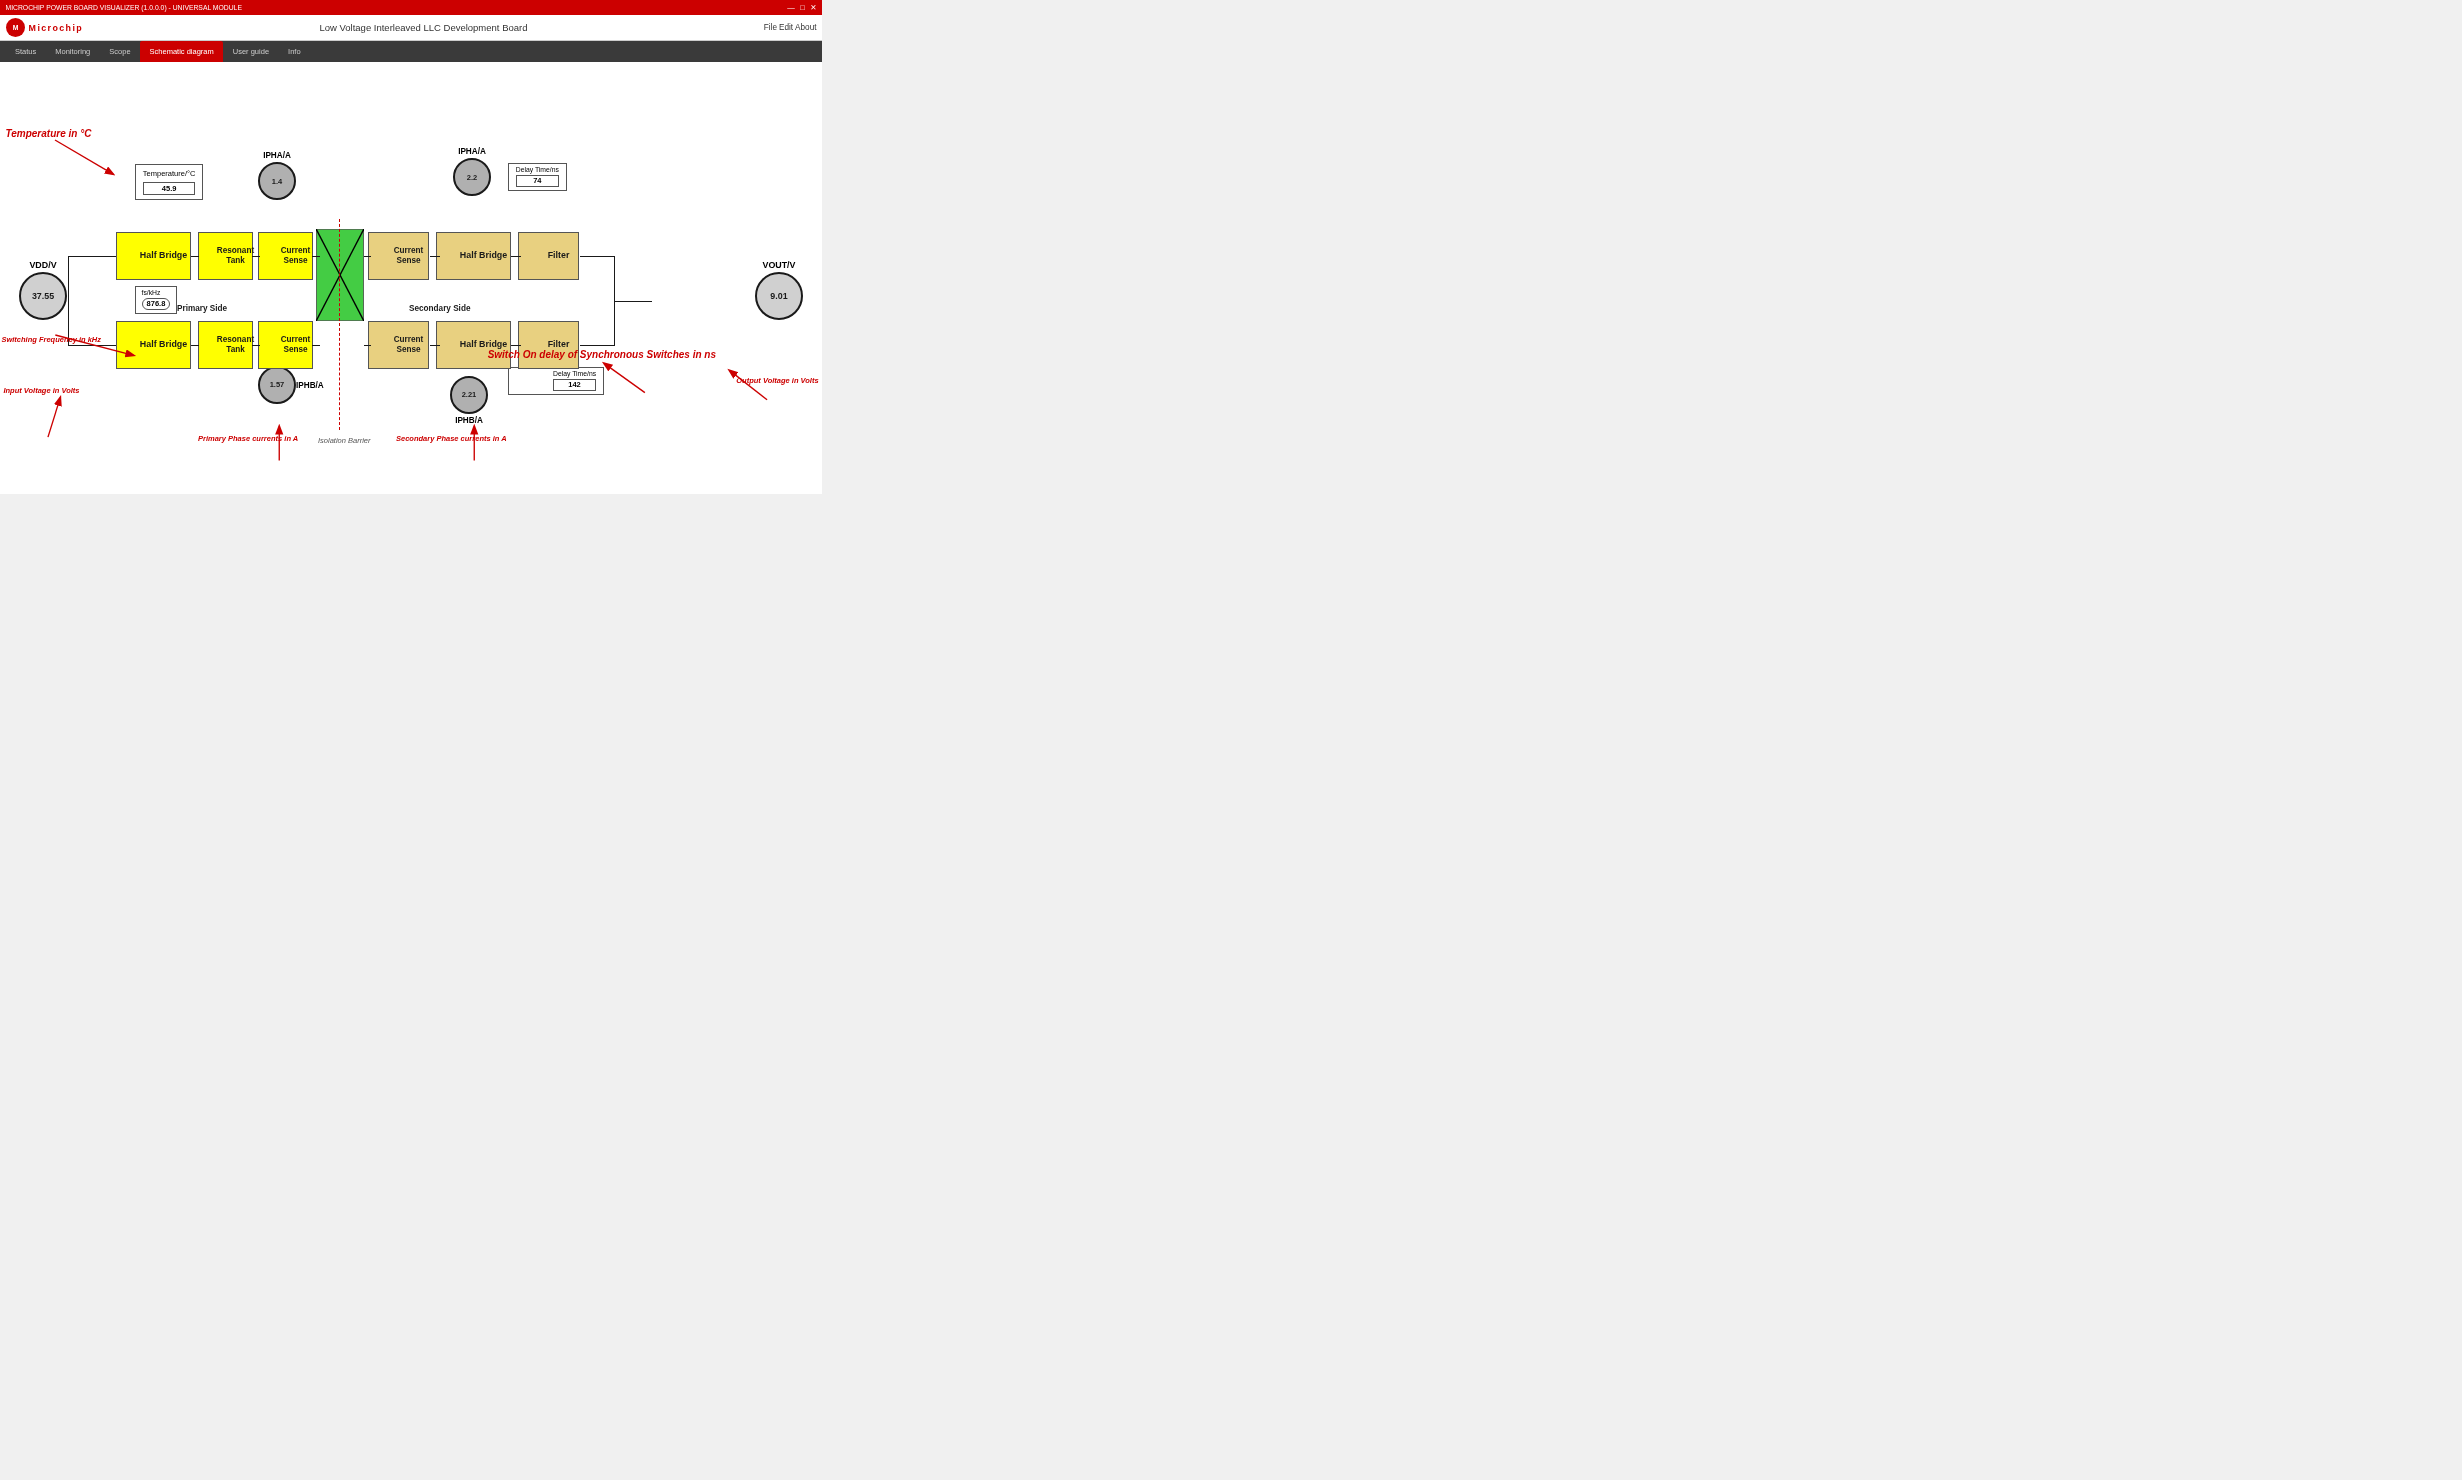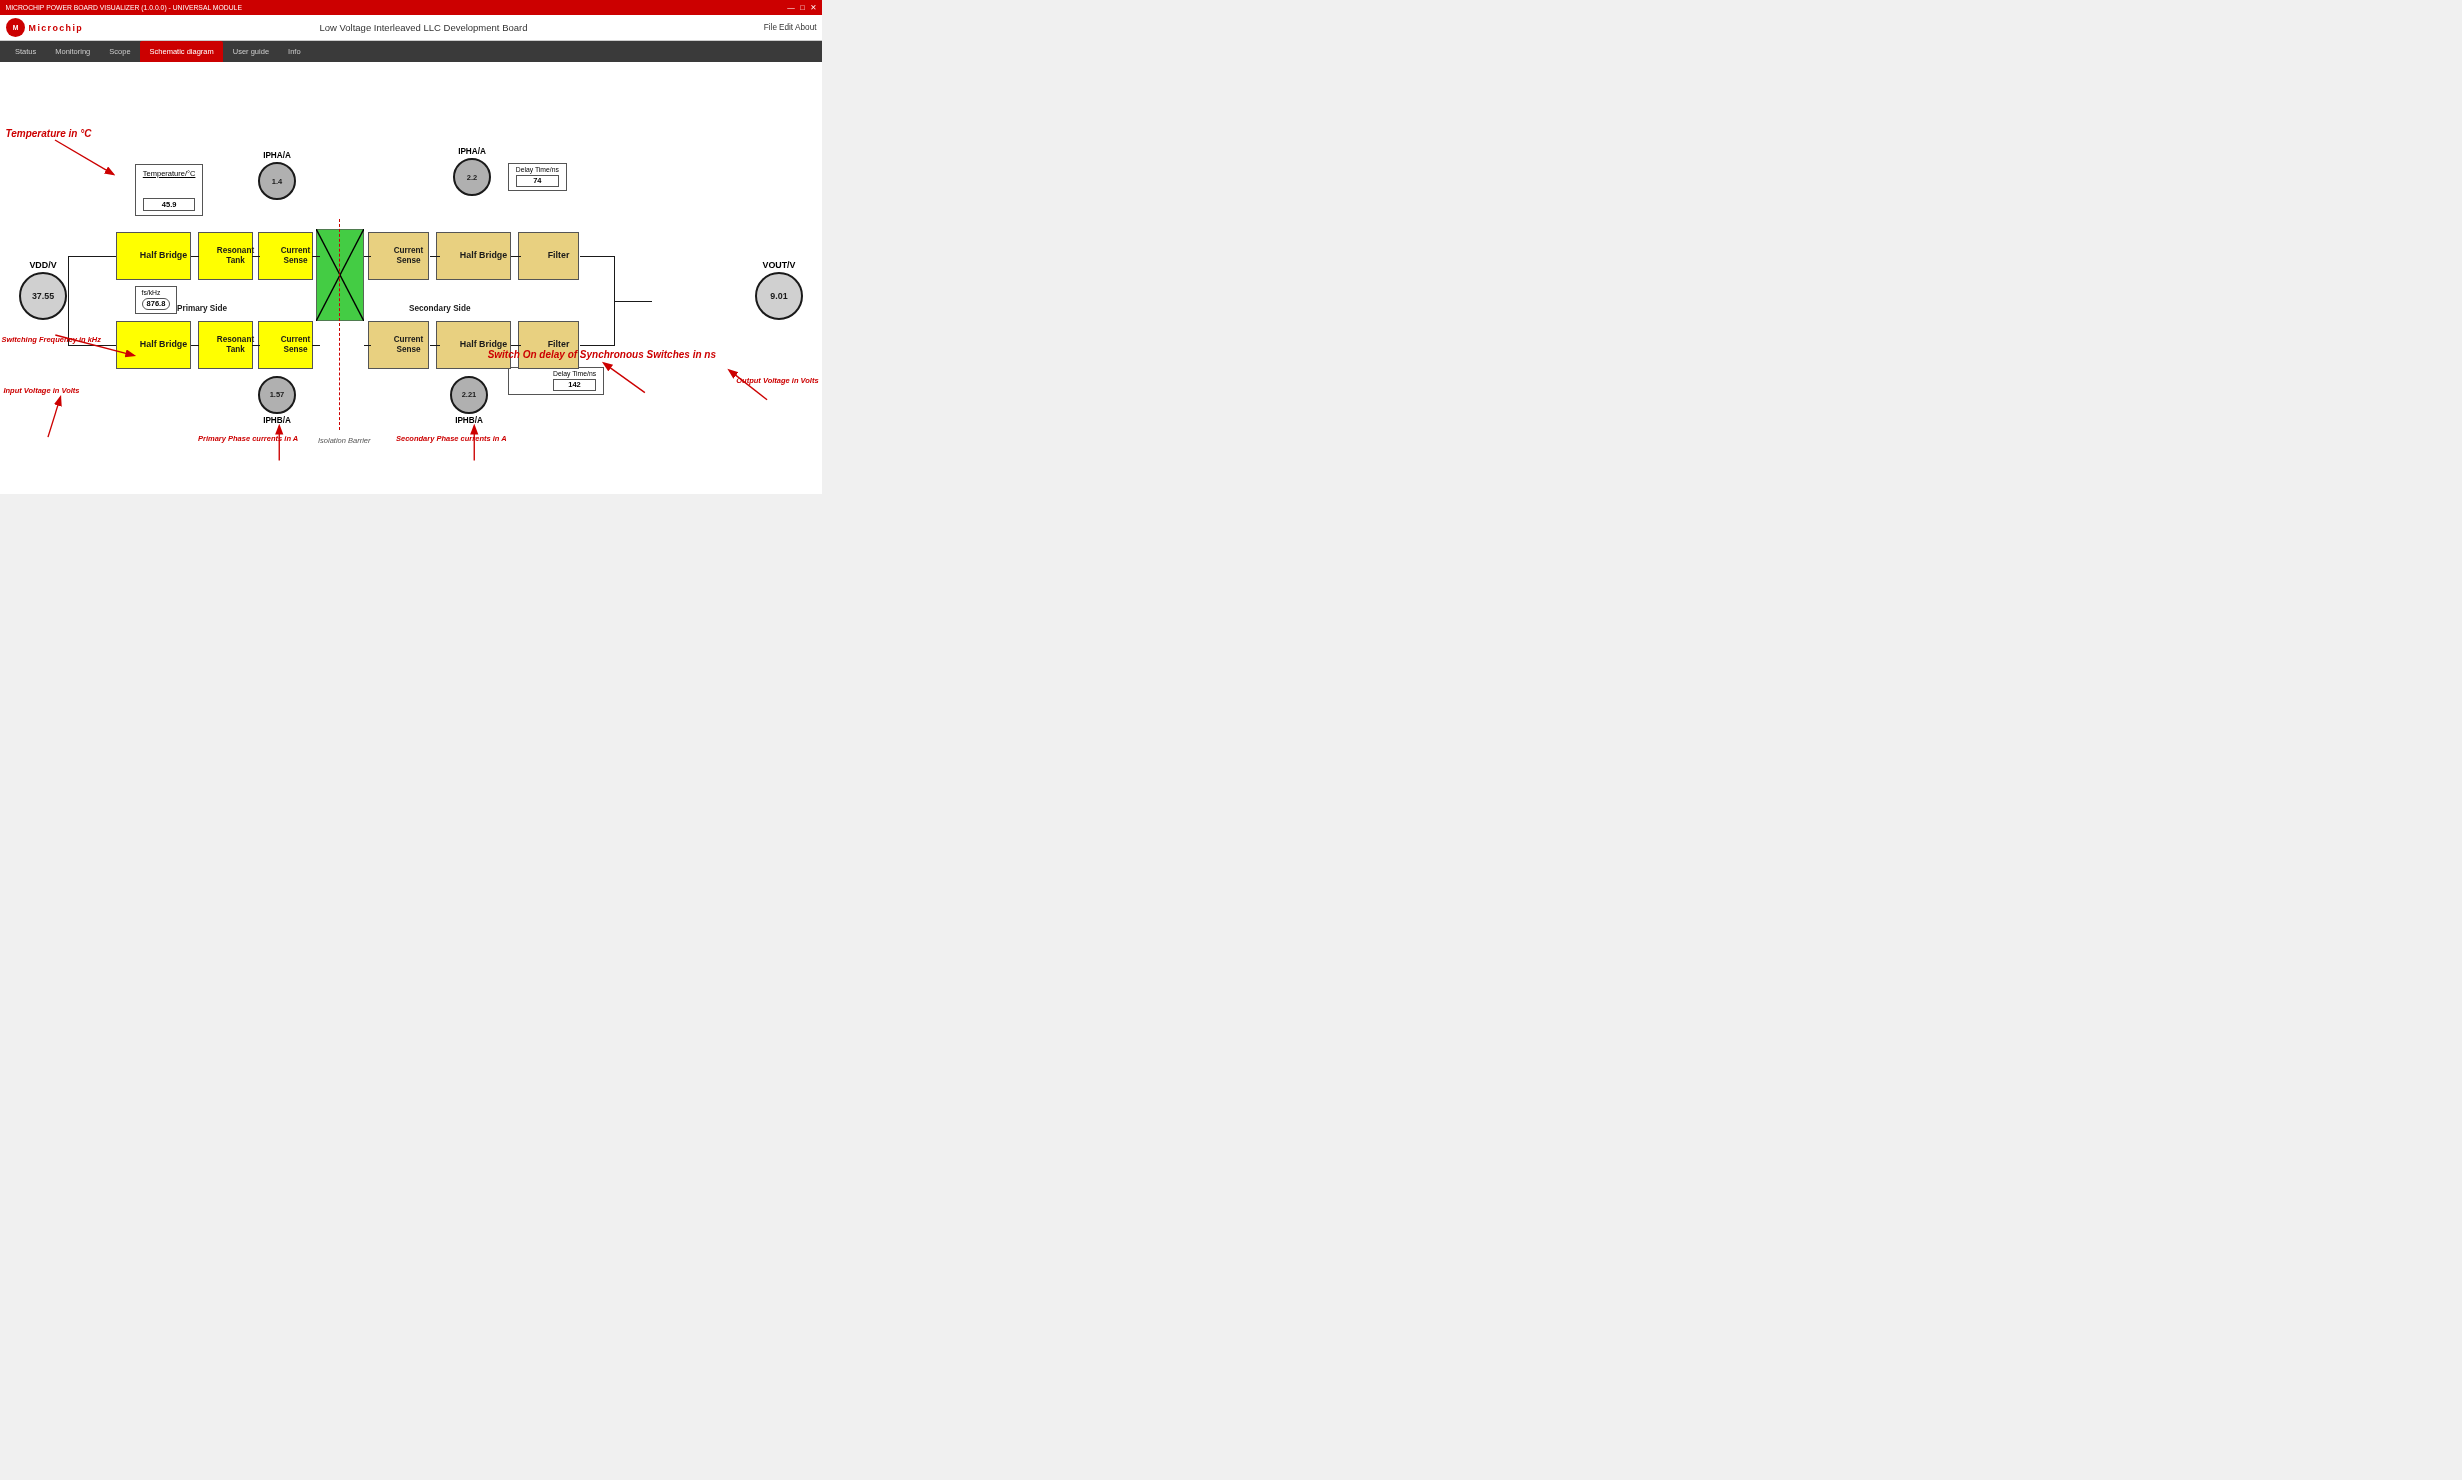--- a/index.html
+++ b/index.html
@@ -257,21 +257,21 @@
   <svg style="position:absolute; top:78px; left:55px; overflow:visible;" width="82" height="41" viewBox="0 0 120 60">
     <defs>
         <marker id="ah1" markerWidth="8" markerHeight="8" refX="6" refY="3" orient="auto">
           <path d="M0,0 L0,6 L8,3 z" fill="#cc0000"></path>
         </marker>
       </defs>
     <line x1="0" y1="0" x2="85" y2="50" stroke="#cc0000" stroke-width="2" marker-end="url(#ah1)"></line>
   </svg>
 
   <div class="temp-box" style="top: 102px; left: 135px;">
-    <div style="font-size: 7.5px; margin-bottom: 20px; text-decoration: underline;">Temperature/°C</div>
+    <div style="font-size: 7.5px; margin-bottom: 4px;">Temperature/°C</div>
     <div class="value-box" style="display:block; text-align:center; padding: 1.4px 5.5px;">45.9</div>
   </div>
 
   <div class="circle-container" style="position:absolute; top:198px; left:19px; align-items:center;">
     <div style="font-size:8.9px; font-weight:bold; margin-bottom:2.7px;">VDD/V</div>
     <div class="circle">
       <span>37.55</span>
     </div>
   </div>
 
@@ -282,21 +282,21 @@
     </div>
   </div>
 
   <div style="position:absolute; top:89px; left:258px; display:flex; flex-direction:column; align-items:center;">
     <div style="font-size:8.2px; font-weight:bold; margin-bottom:2.7px;">IPHA/A</div>
     <div class="circle-small">
       <span>1.4</span>
     </div>
   </div>
 
-  <div style="position:absolute; top:314px; left:258px; display:flex; flex-direction:column; align-items:center;">
+  <div style="position:absolute; top:304px; left:258px; display:flex; flex-direction:row; align-items:center;">
     <div class="circle-small">
       <span>1.57</span>
     </div>
     <div style="font-size:8.2px; font-weight:bold; margin-top:2.7px;">IPHB/A</div>
   </div>
 
   <div style="position:absolute; top:85px; left:453px; display:flex; flex-direction:column; align-items:center;">
     <div style="font-size:8.2px; font-weight:bold; margin-bottom:2.7px;">IPHA/A</div>
     <div class="circle-small">
       <span>2.2</span>

